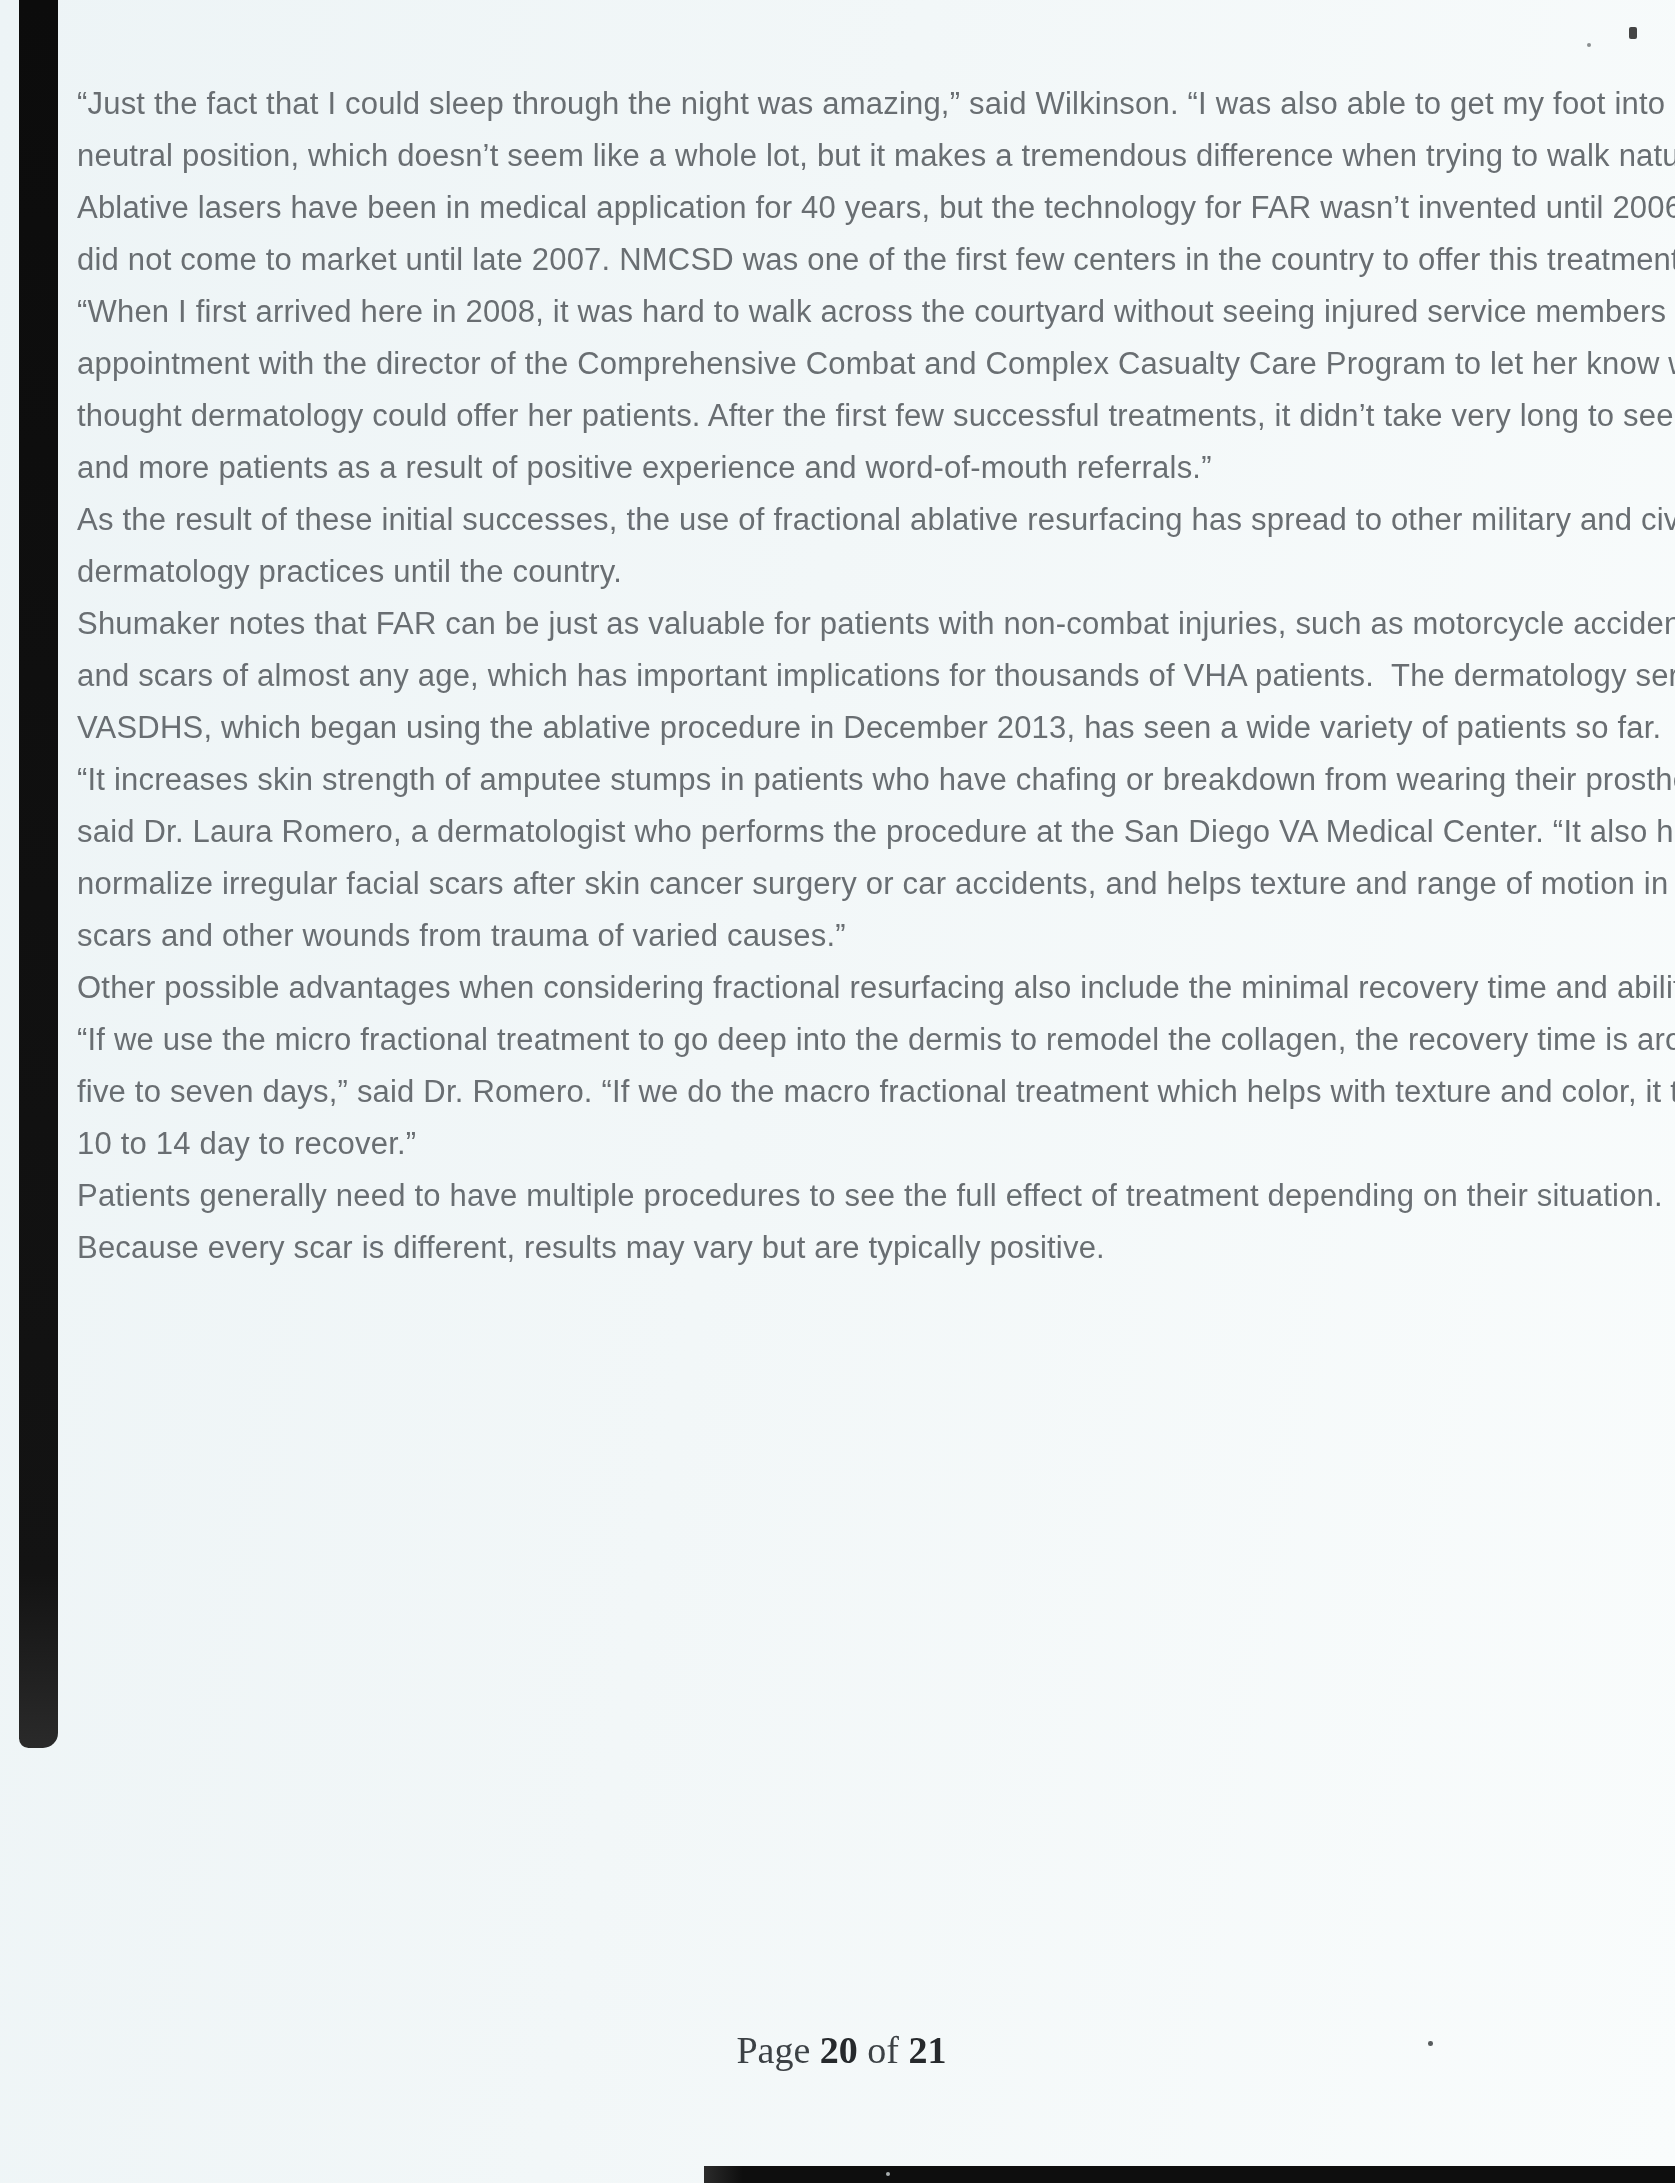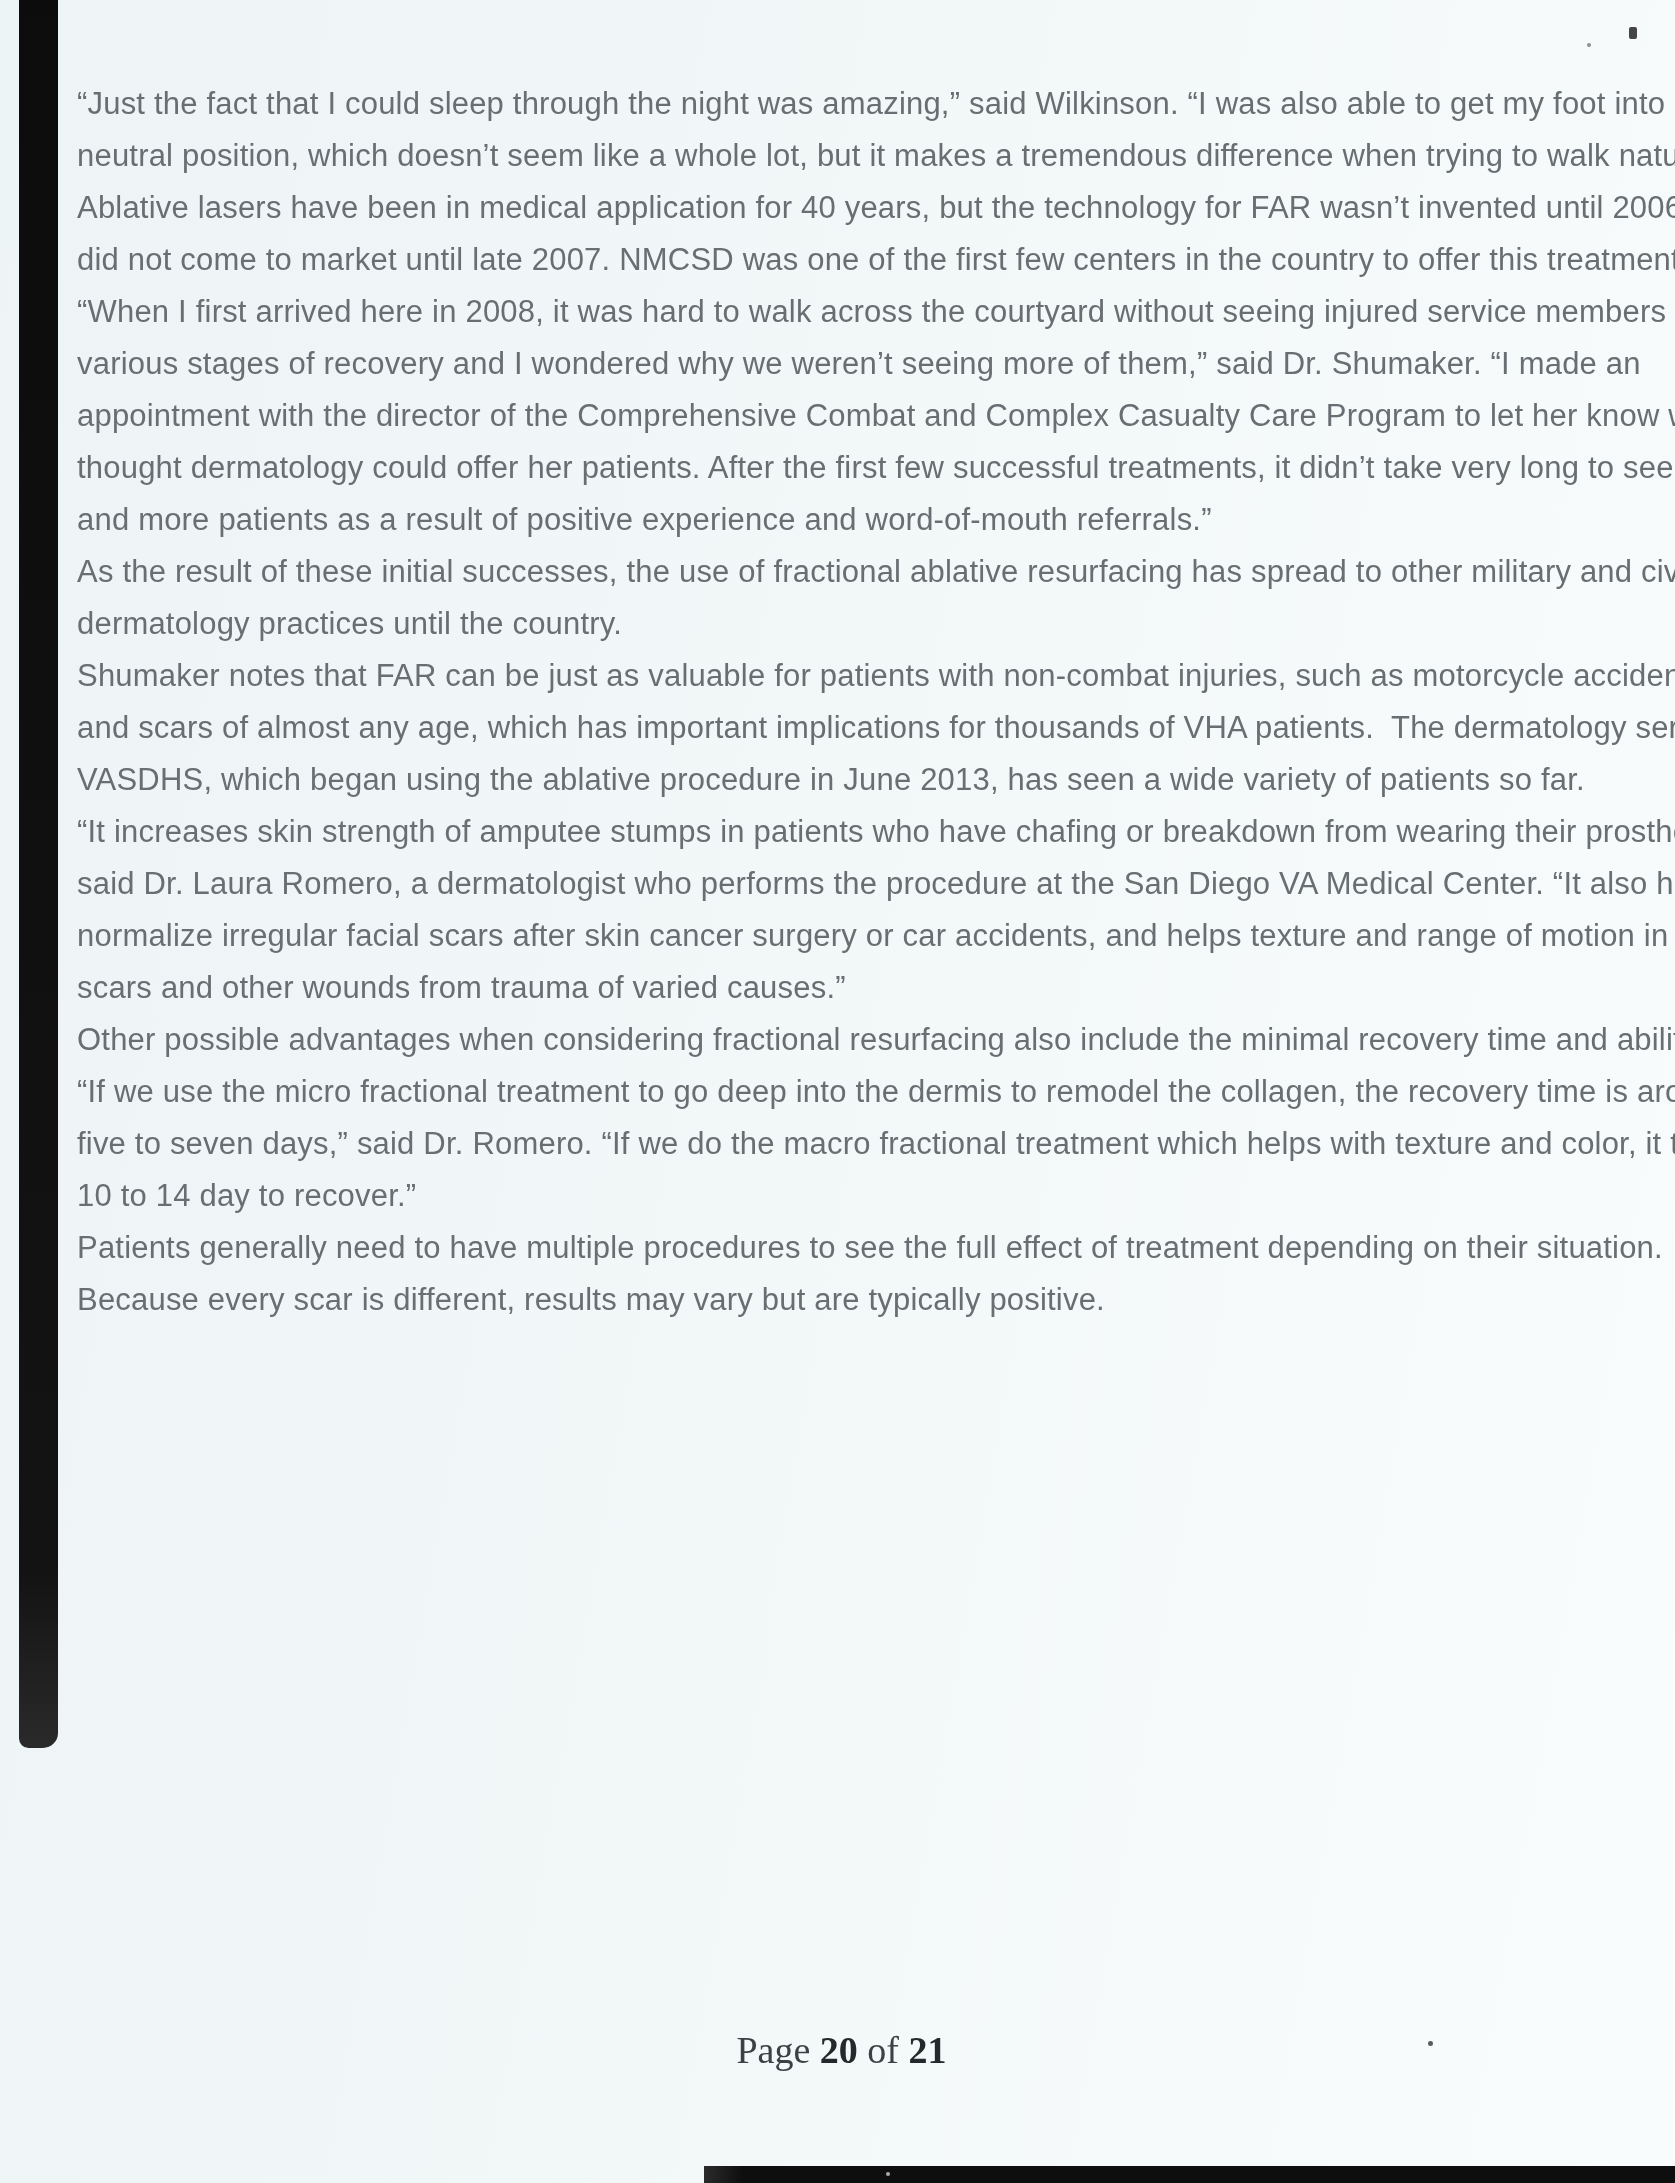--- a/index.html
+++ b/index.html
@@ -73,29 +73,28 @@
   <div class="artifact speck-b"></div>
   <div class="artifact speck-c"></div>
   <div class="artifact speck-d"></div>
 
   <div class="textblock">
       <div class="line">“Just the fact that I could sleep through the night was amazing,” said Wilkinson. “I was also able to get my foot into a</div>
       <div class="line">neutral position, which doesn’t seem like a whole lot, but it makes a tremendous difference when trying to walk naturally.”</div>
       <div class="line">Ablative lasers have been in medical application for 40 years, but the technology for FAR wasn’t invented until 2006 and</div>
       <div class="line">did not come to market until late 2007. NMCSD was one of the first few centers in the country to offer this treatment for</div>
       <div class="line">“When I first arrived here in 2008, it was hard to walk across the courtyard without seeing injured service members in</div>
-      <div class="line">various stages of recovery and I wondered why we weren’t seeing more of them,” said Dr. Shumaker. “I made an</div>
       <div class="line">appointment with the director of the Comprehensive Combat and Complex Casualty Care Program to let her know what I</div>
       <div class="line">thought dermatology could offer her patients. After the first few successful treatments, it didn’t take very long to see more</div>
       <div class="line">and more patients as a result of positive experience and word-of-mouth referrals.”</div>
       <div class="line">As the result of these initial successes, the use of fractional ablative resurfacing has spread to other military and civilian</div>
       <div class="line">dermatology practices until the country.</div>
       <div class="line">Shumaker notes that FAR can be just as valuable for patients with non-combat injuries, such as motorcycle accidents,</div>
       <div class="line">and scars of almost any age, which has important implications for thousands of VHA patients.  The dermatology service at</div>
-      <div class="line">VASDHS, which began using the ablative procedure in June 2013, has seen a wide variety of patients so far.</div>
+      <div class="line">VASDHS, which began using the ablative procedure in December 2013, has seen a wide variety of patients so far.</div>
       <div class="line">“It increases skin strength of amputee stumps in patients who have chafing or breakdown from wearing their prosthesis”</div>
       <div class="line">said Dr. Laura Romero, a dermatologist who performs the procedure at the San Diego VA Medical Center. “It also helps</div>
       <div class="line">normalize irregular facial scars after skin cancer surgery or car accidents, and helps texture and range of motion in burn</div>
       <div class="line">scars and other wounds from trauma of varied causes.”</div>
       <div class="line">Other possible advantages when considering fractional resurfacing also include the minimal recovery time and ability to</div>
       <div class="line">“If we use the micro fractional treatment to go deep into the dermis to remodel the collagen, the recovery time is around</div>
       <div class="line">five to seven days,” said Dr. Romero. “If we do the macro fractional treatment which helps with texture and color, it takes</div>
       <div class="line">10 to 14 day to recover.”</div>
       <div class="line">Patients generally need to have multiple procedures to see the full effect of treatment depending on their situation.</div>
       <div class="line">Because every scar is different, results may vary but are typically positive.</div>

